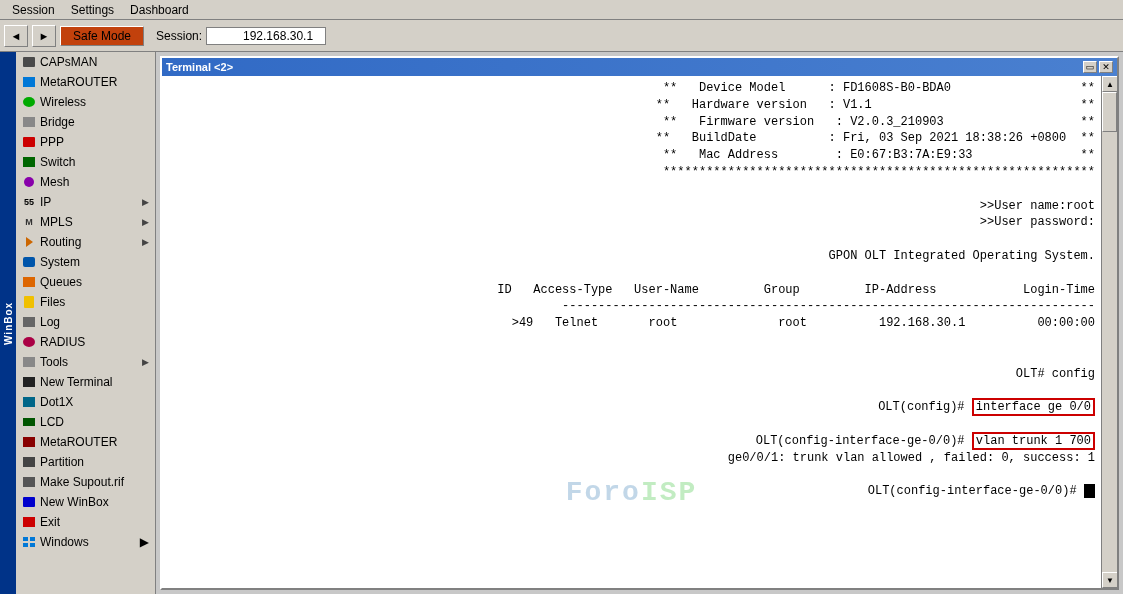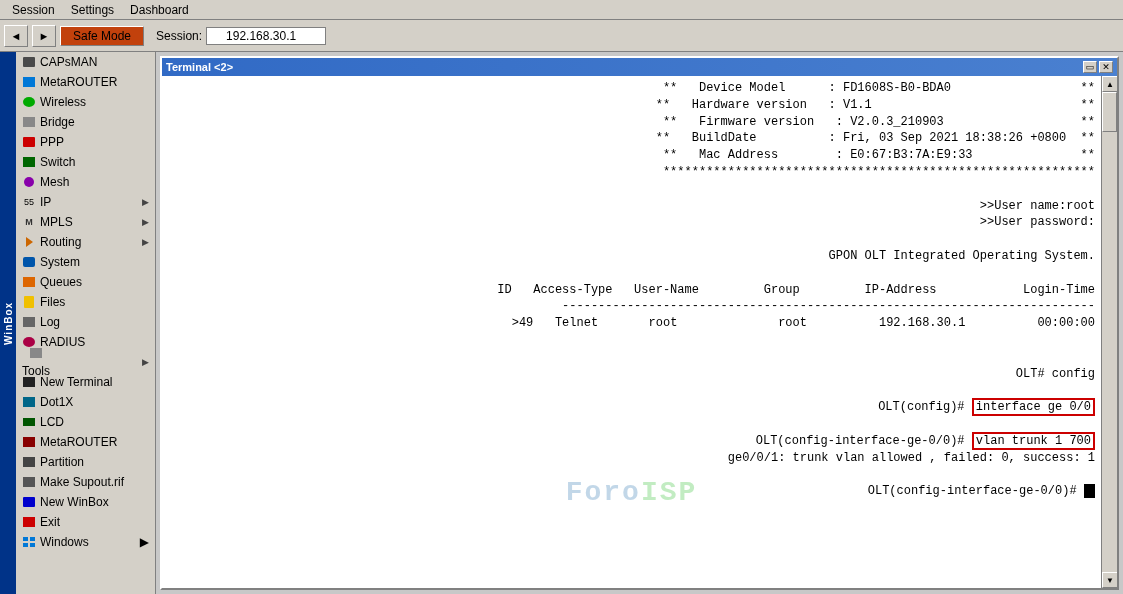--- a/index.html
+++ b/index.html
@@ -61,23 +61,24 @@
       cursor: pointer;
       font-size: 12px;
     }
     .session-label {
       font-size: 12px;
       margin-left: 8px;
     }
     .session-input {
       background: #fff;
       border: 1px solid #808080;
-      padding: 1px 19px;
+      padding: 1px 12px;
       font-size: 12px;
       width: 120px;
+      text-align: right;
     }
 
     
     .main-layout {
       display: flex;
       height: calc(594px - 52px);
     }
 
     
     .sidebar {
@@ -369,21 +370,21 @@
       </div>
       <div class="sidebar-item">
         <span class="icon">
             <span class="icon-mesh"></span>
           </span>
         <span>Mesh</span>
       </div>
       <div class="sidebar-item has-arrow">
         <div style="display:flex;align-items:center;gap:4px;">
           <span class="icon">
-              <span style="font-size:9px;font-weight:normal;color:#000;">55</span>
+              <span style="font-size:9px;font-weight:bold;color:#000;">55</span>
             </span>
           <span>IP</span>
         </div>
         <span class="arrow">▶</span>
       </div>
       <div class="sidebar-item has-arrow">
         <div style="display:flex;align-items:center;gap:4px;">
           <span class="icon">
               <span style="font-size:9px;font-weight:bold;color:#333;">M</span>
             </span>
@@ -424,21 +425,21 @@
           </span>
         <span>Log</span>
       </div>
       <div class="sidebar-item">
         <span class="icon">
             <span class="icon-radius"></span>
           </span>
         <span>RADIUS</span>
       </div>
       <div class="sidebar-item has-arrow">
-        <div style="display:flex;align-items:center;gap:4px;flex-direction:column;">
+        <div style="display:flex;align-items:center;gap:4px;">
           <span class="icon">
               <span class="icon-tools"></span>
             </span>
           <span>Tools</span>
         </div>
         <span class="arrow">▶</span>
       </div>
       <div class="sidebar-item">
         <span class="icon">
             <span class="icon-new-terminal"></span>

